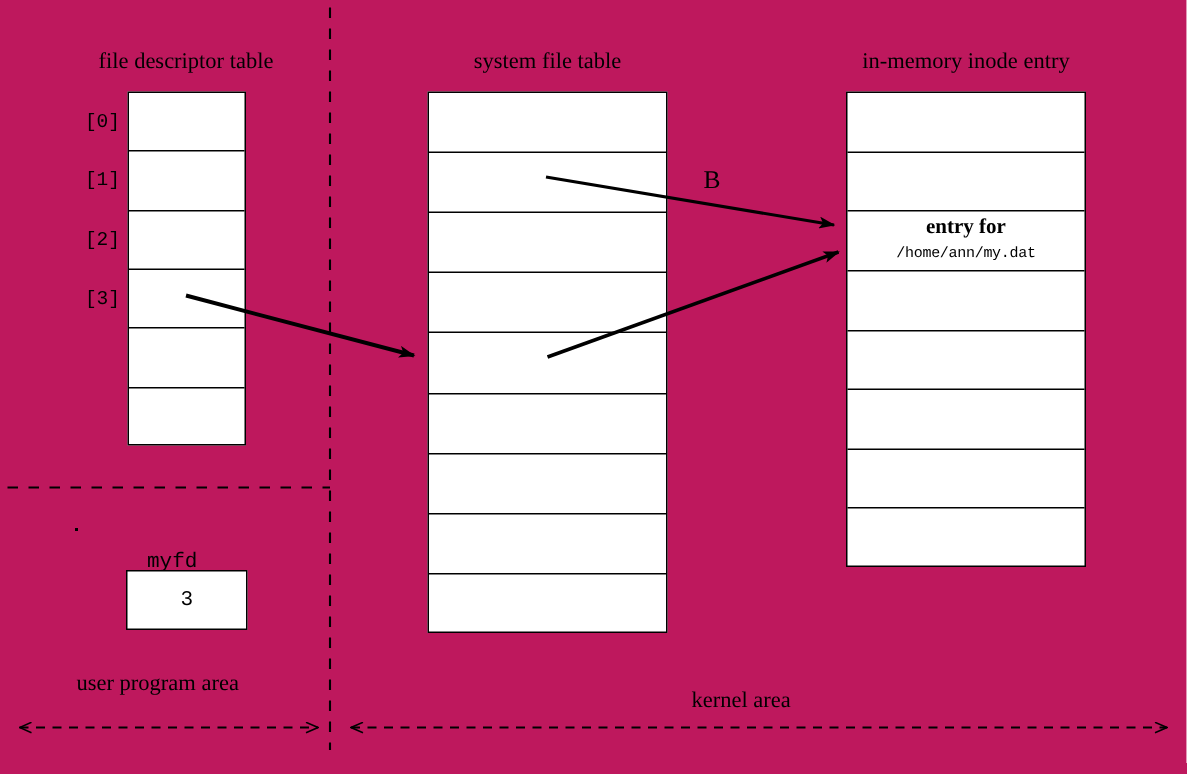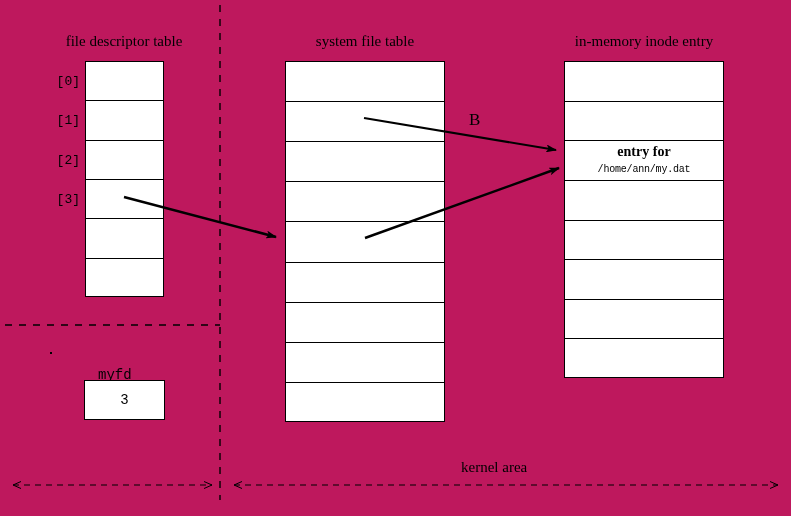--- a/index.html
+++ b/index.html
@@ -183,20 +183,21 @@
       <div class="row" style="height: 39.625px;"></div>
       <div class="row" style="height: 39.625px;"></div>
     </div>
 
   <div id="stray-dot" style="left:50px; top:352px;"></div>
 
   <div id="myfd-label" style="left:98px; top:348px;margin-top:19px;">myfd</div>
 
   <div id="myfd-box" style="left:84px; top:380px; width:81px; height:40px;">3</div>
 
+  <div class="area-label" style="left:51px; top:448px;">user program area</div>
 
   <div class="area-label" style="left:461px; top:459px;">kernel area</div>
 
   <div id="label-B" style="left:469px; top:110px;">B</div>
 
   <svg id="overlay" viewBox="0 0 791 516">
     <defs>
       <marker id="solidhead" markerWidth="11" markerHeight="8" refX="10" refY="4" orient="auto" markerUnits="userSpaceOnUse">
         <path d="M0,0 L11,4 L0,8 L2.6,4 Z" fill="#000"></path>
       </marker>

